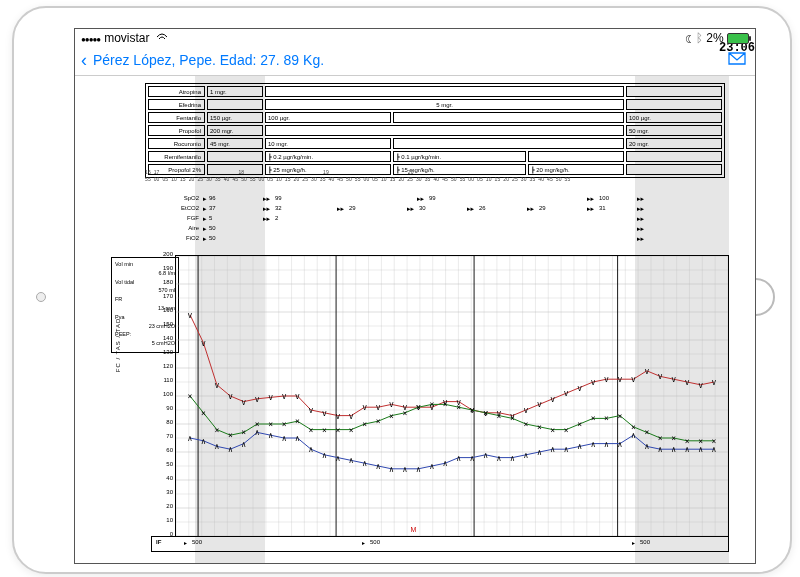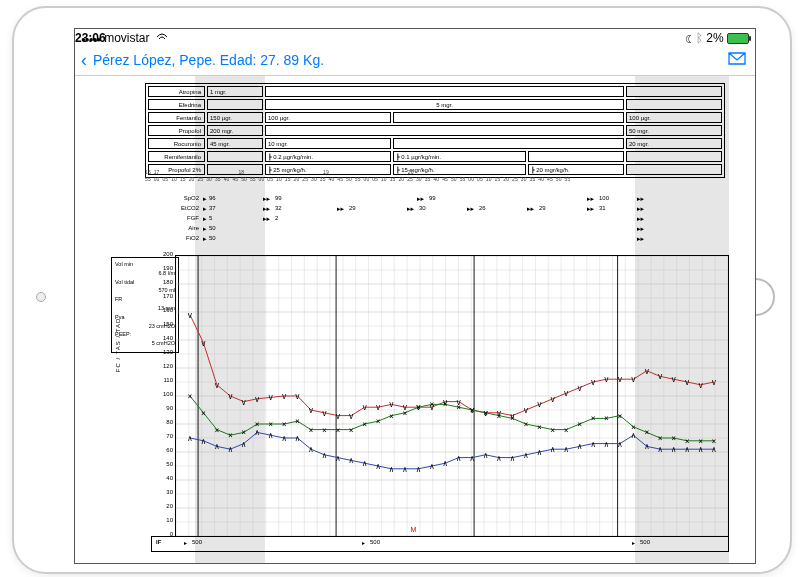--- a/index.html
+++ b/index.html
@@ -26,21 +26,21 @@
   .screen {
     position: absolute; left: 60px; top: 20px; width: 680px; height: 534px;
     border: 1px solid #555; background: #fff; overflow: hidden;
   }
   
   .status-bar {
     position: absolute; left: 0; top: 0; width: 100%; height: 16px;
     font-size: 12px; color: #000;
   }
   .status-left { position: absolute; left: 6px; top: 2px; }
-  .status-center { position: absolute; left: 0; right: 0; text-align: left; top: 2px; font-weight: 600; }
+  .status-center { position: absolute; left: 0; right: 0; text-align: right; top: 12px; font-weight: 600; font-family: Liberation Mono, monospace; }
   .status-right { position: absolute; right: 6px; top: 2px; }
   .dots::before { content: "●●●●●"; letter-spacing: -1px; font-size: 8px; margin-right: 4px; }
   .battery {
     display: inline-block; width: 20px; height: 9px; border: 1px solid #333; border-radius: 2px;
     vertical-align: middle; position: relative; background: linear-gradient(to right, #3ac14a 0%, #3ac14a 98%, #fff 98%);
   }
   .battery::after { content: ""; position: absolute; right: -3px; top: 2px; width: 2px; height: 5px; background: #333; border-radius: 1px;}
   
   .nav-bar {
     position: absolute; left: 0; top: 16px; width: 100%; height: 30px;

